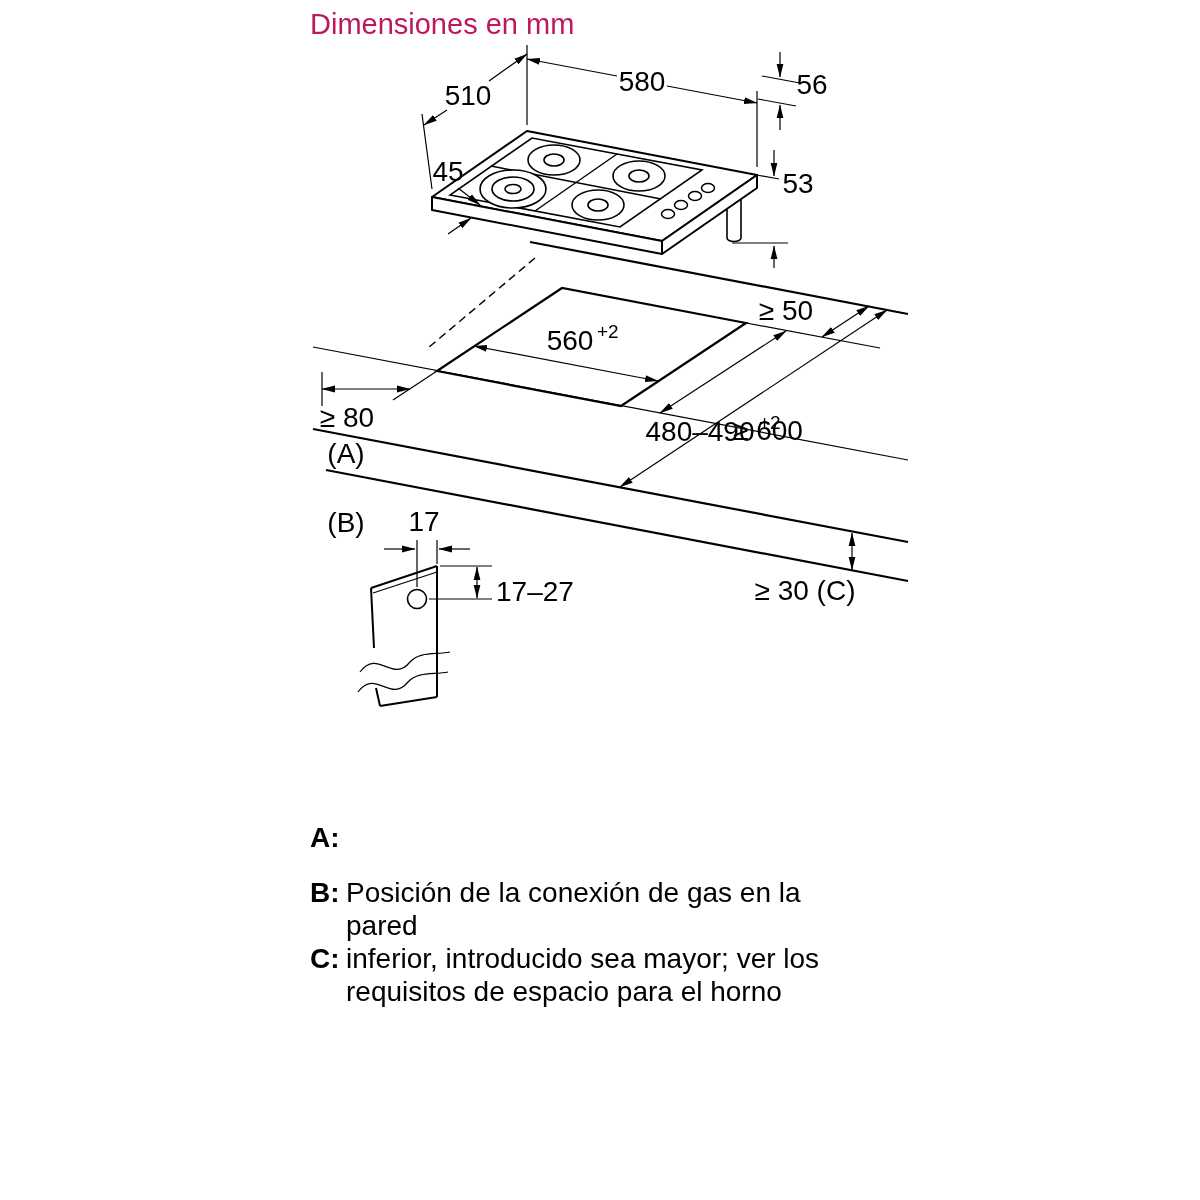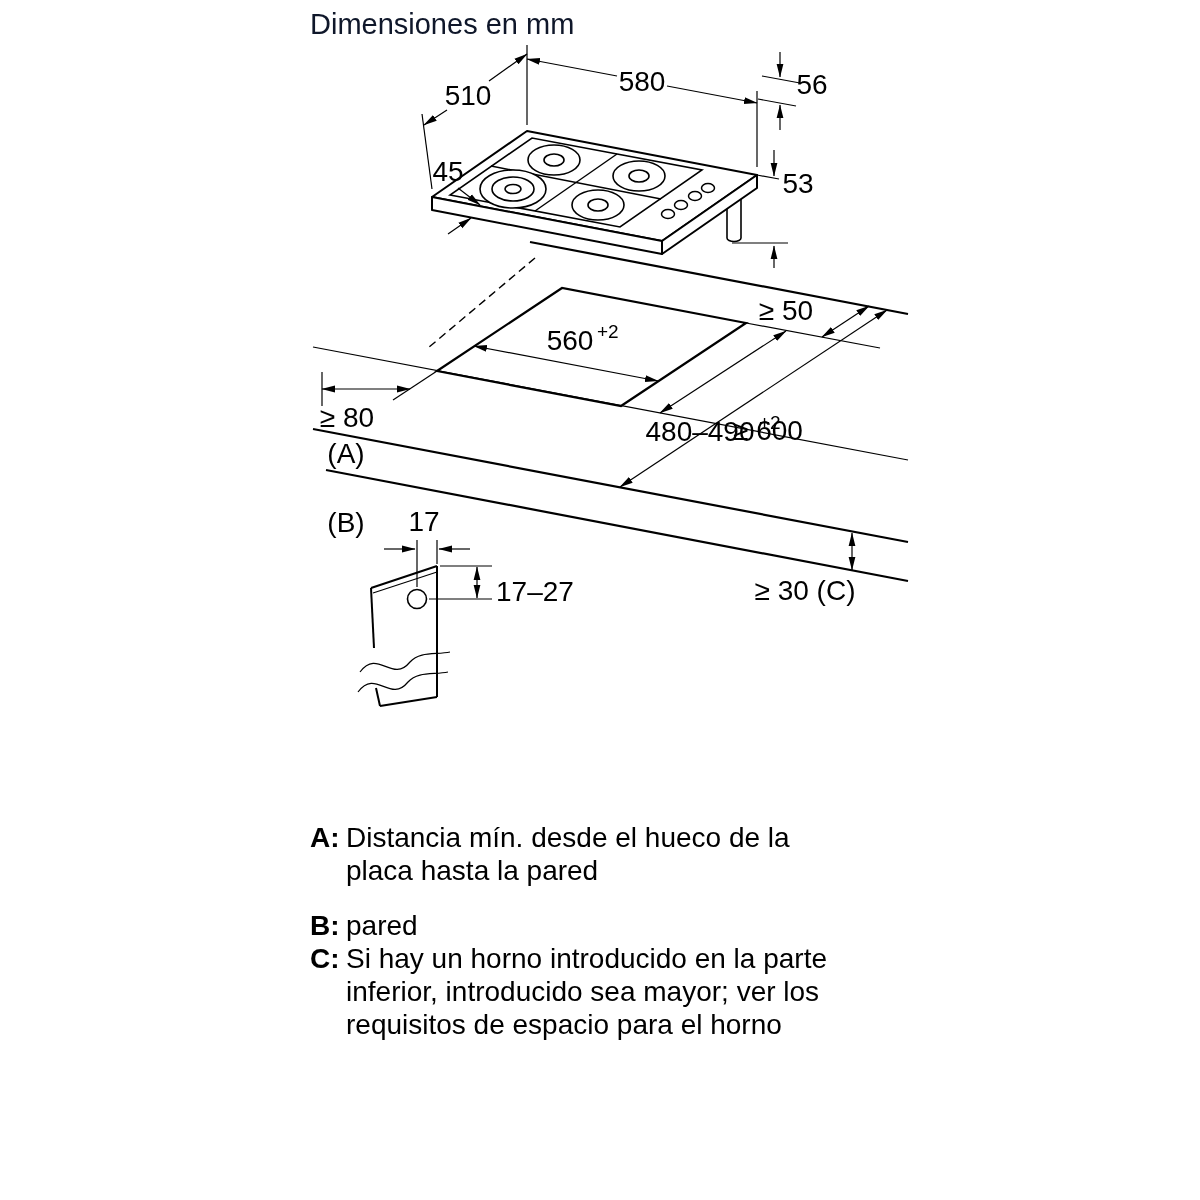--- a/index.html
+++ b/index.html
@@ -1,18 +1,18 @@
 <!DOCTYPE html>
 <html><head>
 <meta charset="utf-8">
 <style>
   html,body{margin:0;padding:0;background:#fff;}
   body{width:1200px;height:1200px;position:relative;font-family:"Liberation Sans",sans-serif;color:#000;}
   .canvas{position:absolute;inset:0;background:#fff;overflow:hidden;}
-  .title{position:absolute;left:310px;top:8px;font-size:29px;color:#0f172a;}
+  .title{position:absolute;left:310px;top:8px;font-size:29px;color:#be185d;}
   svg{position:absolute;left:0;top:0;}
   svg text{font-size:28px;fill:#000;font-family:"Liberation Sans",sans-serif;}
   svg text.sup{font-size:19px;}
   .ol{fill:none;stroke:#000;stroke-width:2;}
   .face{fill:#fff;stroke:#000;stroke-width:2;stroke-linejoin:round;}
   .inner{fill:none;stroke:#000;stroke-width:1.6;}
   .grid{fill:none;stroke:#000;stroke-width:1.4;}
   .burner{fill:#fff;stroke:#000;stroke-width:1.6;}
   .knob{fill:#fff;stroke:#000;stroke-width:1.5;}
   .thin{fill:none;stroke:#000;stroke-width:1.2;}
@@ -176,34 +176,30 @@
       <line class="thin" x1="440" y1="566" x2="492" y2="566"></line>
       <line class="thin" x1="429" y1="599" x2="492" y2="599"></line>
       <line class="dim" x1="477" y1="567" x2="477" y2="598" marker-start="url(#ah)" marker-end="url(#ah)"></line>
       <text x="496" y="601" text-anchor="start">17–27</text>
     </g>
   </svg>
 
   <div class="legend">
     <div class="legend-item gap">
       <span class="lkey">A:</span>
-      <span class="ltext">
-        <div>Distancia mín. desde el hueco de la</div>
-        <div>placa hasta la pared</div>
-      </span>
     </div>
     <div class="legend-item">
       <span class="lkey">B:</span>
       <span class="ltext">
+        <div>Posición de la conexión de gas en la</div>
         <div>pared</div>
       </span>
     </div>
     <div class="legend-item">
       <span class="lkey">C:</span>
       <span class="ltext">
-        <div>Si hay un horno introducido en la parte</div>
         <div>inferior, introducido sea mayor; ver los</div>
         <div>requisitos de espacio para el horno</div>
       </span>
     </div>
   </div>
 
 </div>
 
 </body></html>

